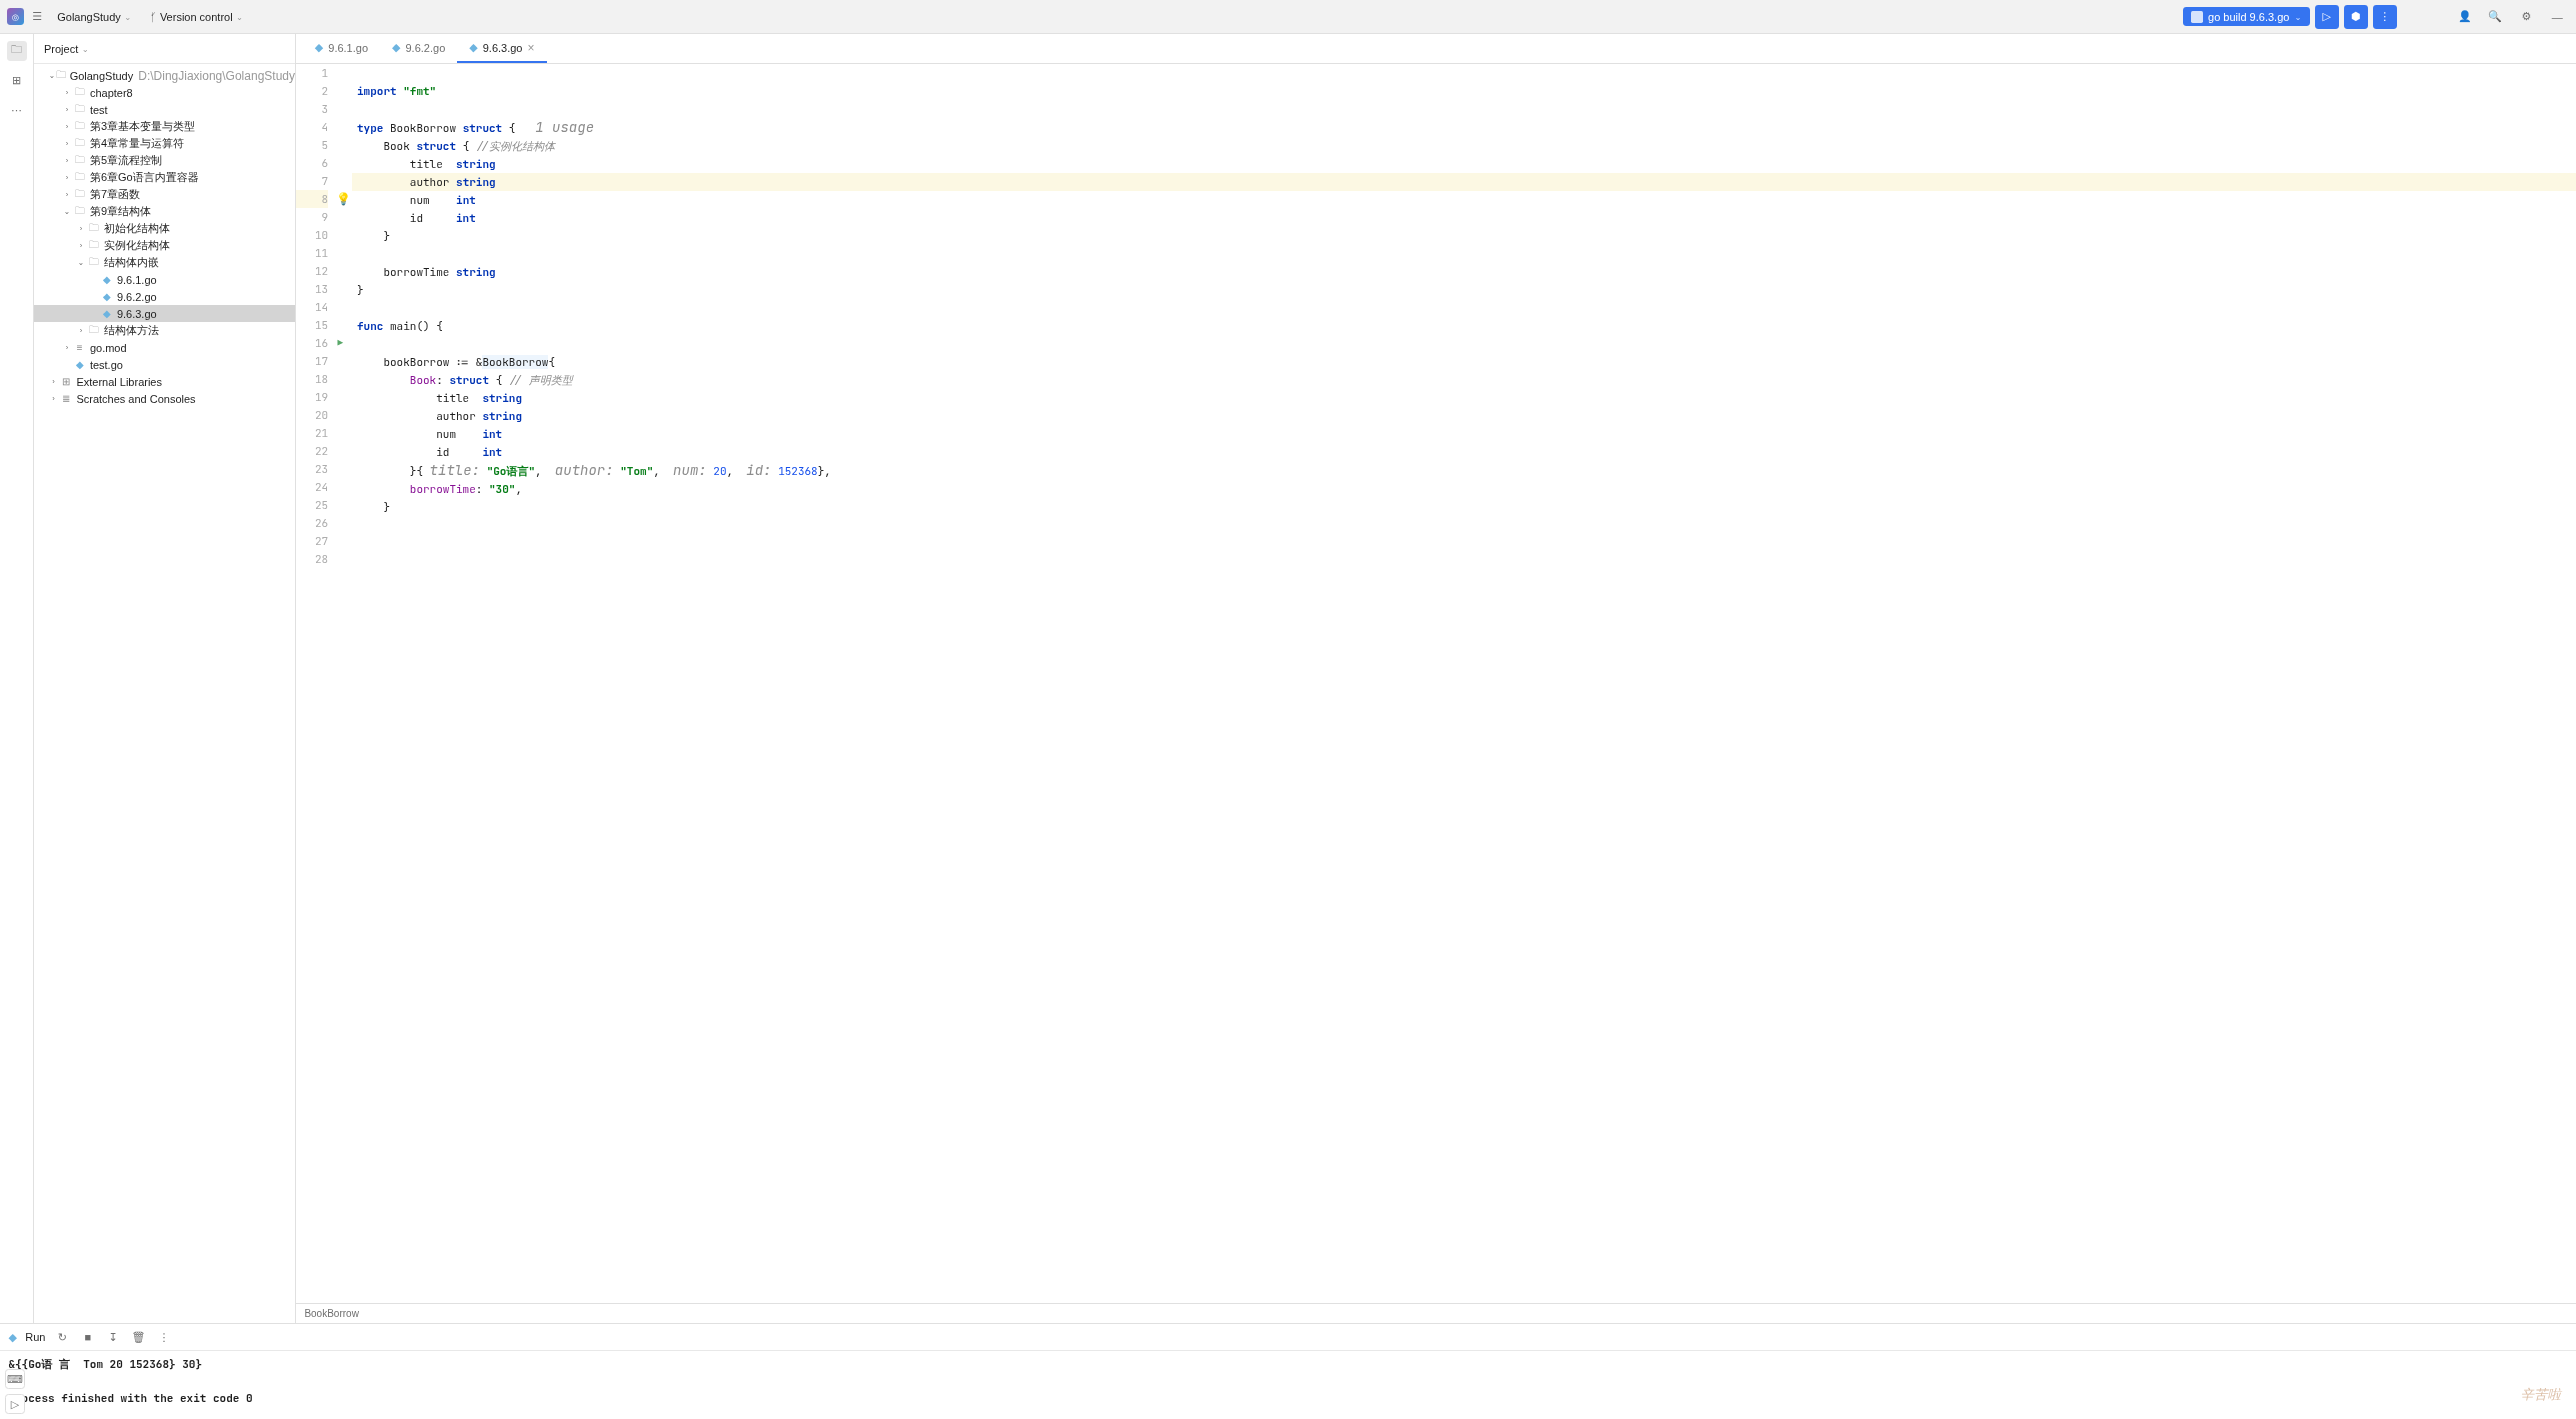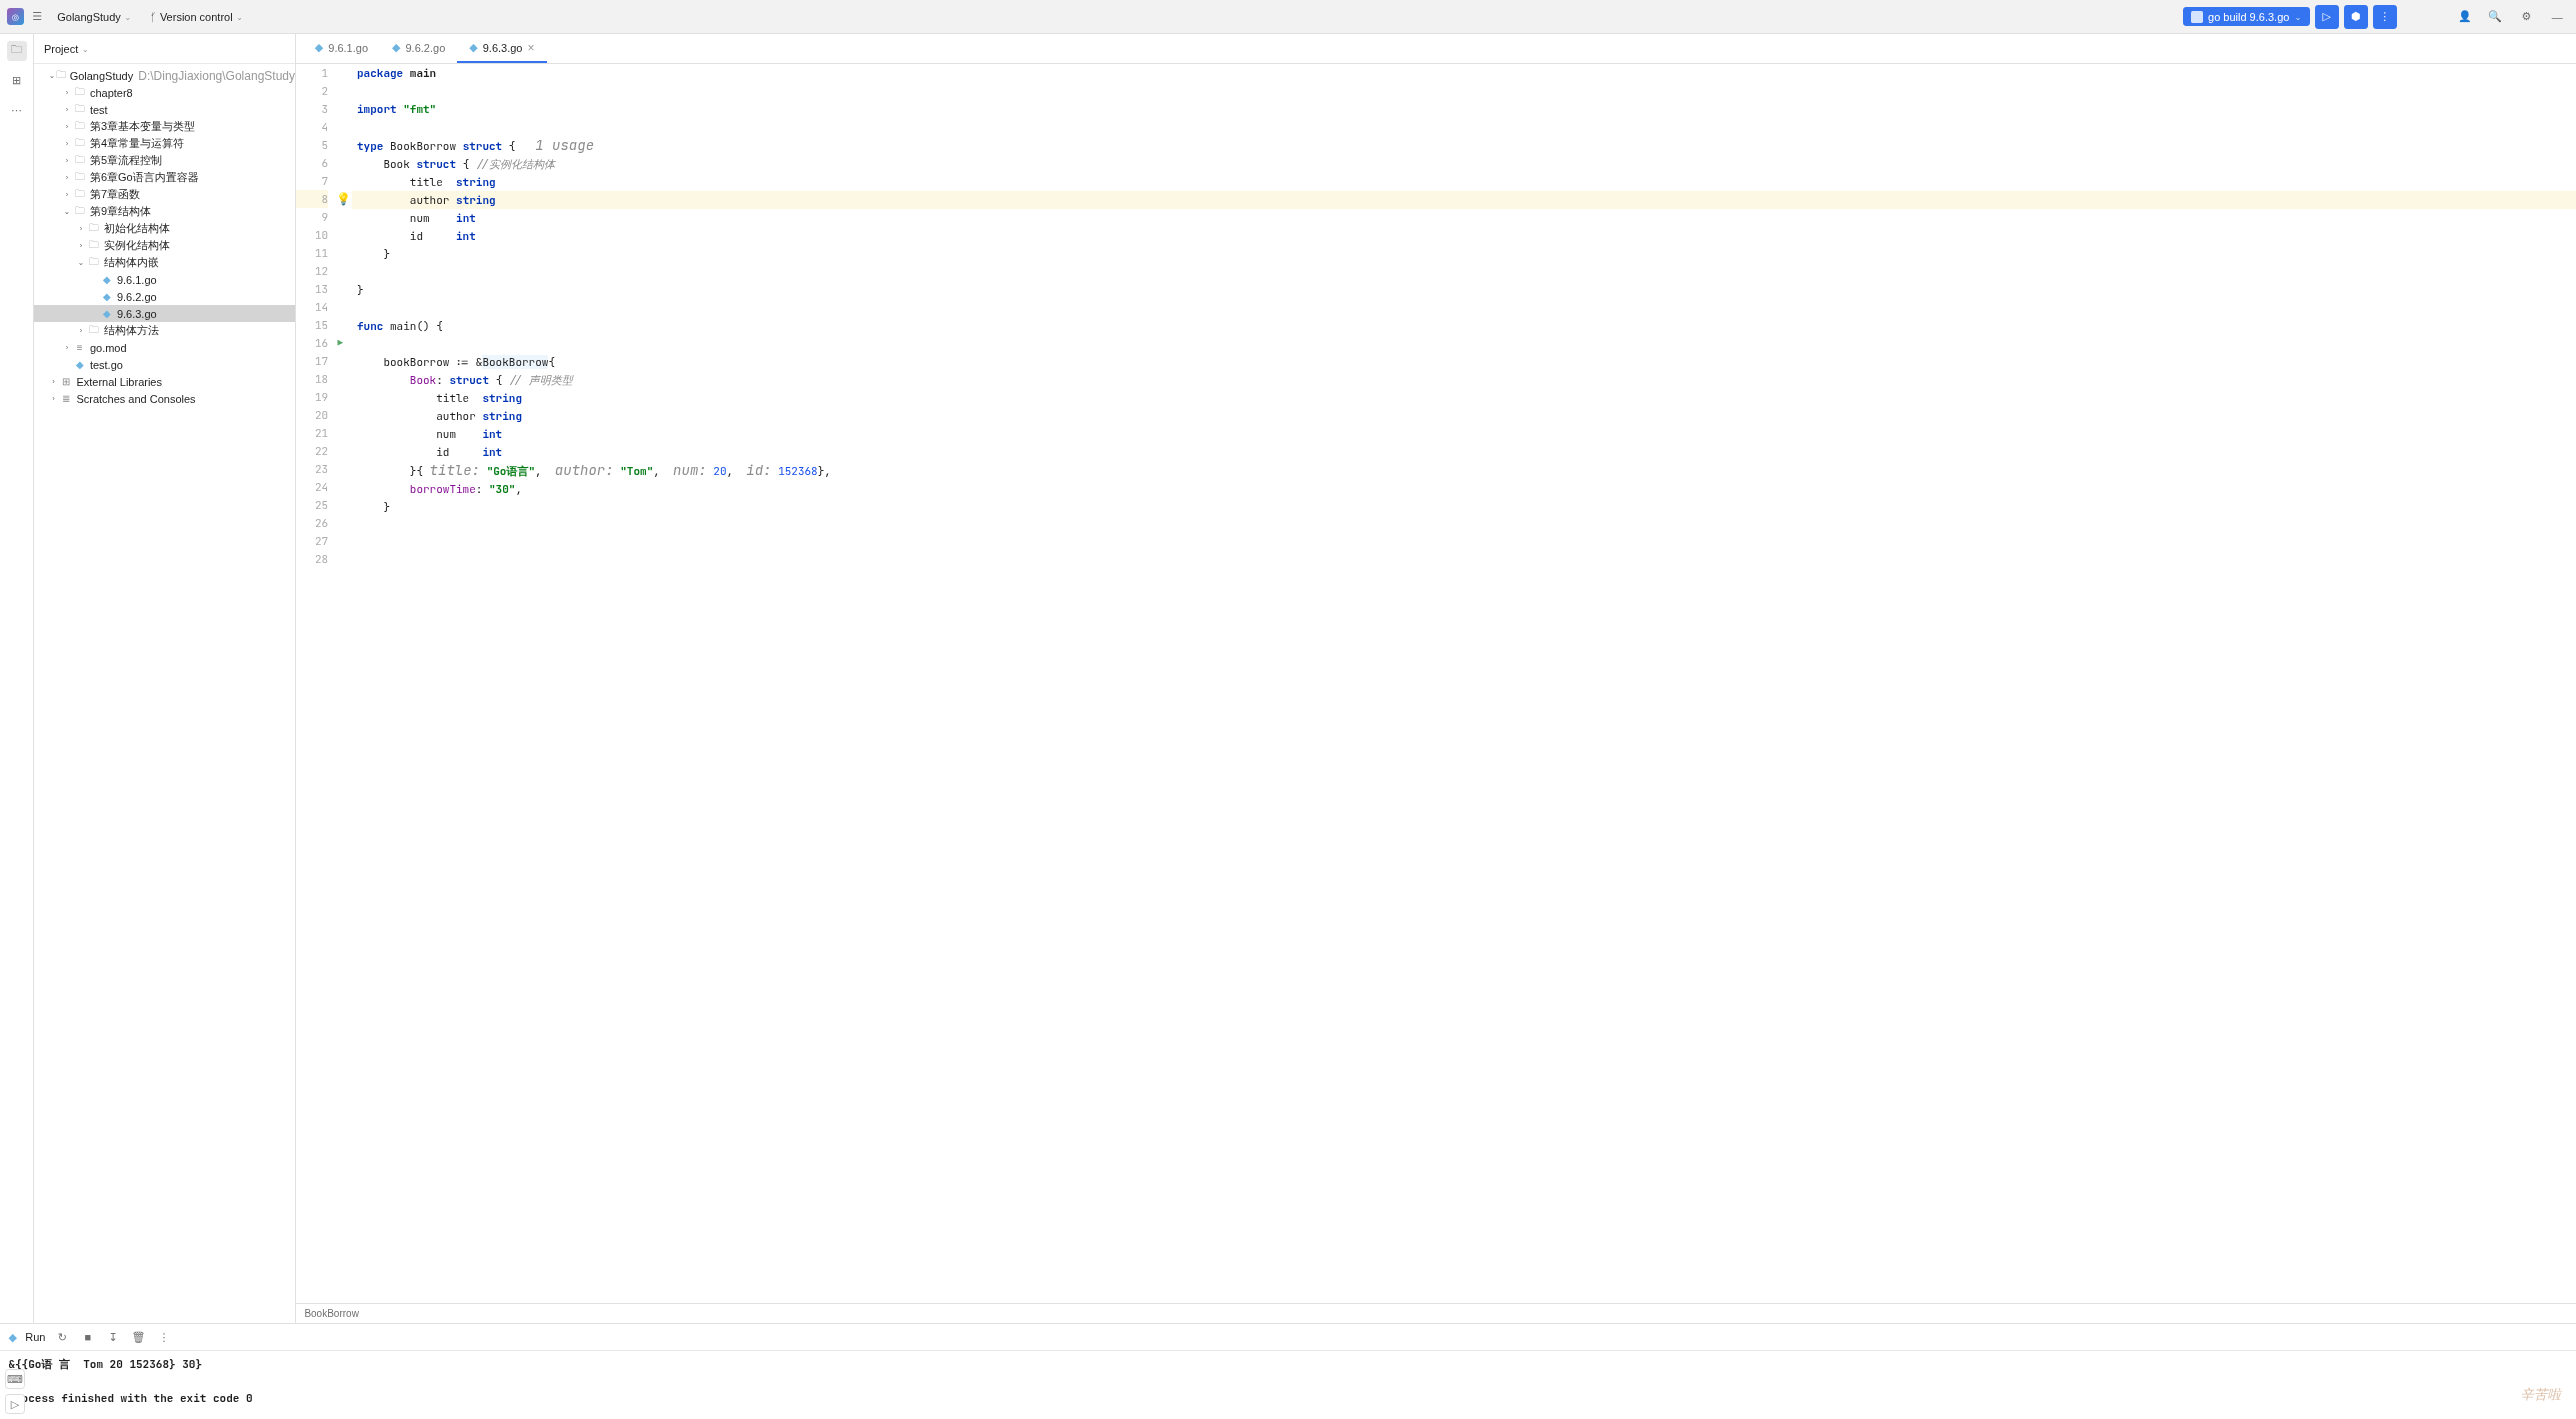--- a/index.html
+++ b/index.html
@@ -307,32 +307,32 @@
           <div style="height: 18px; position: relative;"></div>
           <div style="height: 18px; position: relative;"></div>
           <div style="height: 18px; position: relative;"></div>
           <div style="height: 18px; position: relative;"></div>
           <div style="height: 18px; position: relative;"></div>
           <div style="height: 18px; position: relative;"></div>
           <div style="height: 18px; position: relative;"></div>
           <div style="height: 18px; position: relative;"></div>
         </div>
       <div class="code-lines" id="code-lines">
-          <div class="code-line"><span class="kw">package</span> <span class="pkg">main</span></div>
           <div class="code-line">&nbsp;</div>
           <div class="code-line"><span class="kw">import</span> <span class="str">"fmt"</span></div>
           <div class="code-line">&nbsp;</div>
           <div class="code-line"><span class="kw">type</span> <span class="ident">BookBorrow</span> <span class="kw">struct</span> {   <span class="hint">1 usage</span></div>
           <div class="code-line">    <span class="ident">Book</span> <span class="kw">struct</span> { <span class="comm">//实例化结构体</span></div>
           <div class="code-line">        <span class="ident">title</span>  <span class="type">string</span></div>
           <div class="code-line line-highlight">        <span class="ident">author</span> <span class="type">string</span></div>
           <div class="code-line">        <span class="ident">num</span>    <span class="type">int</span></div>
           <div class="code-line">        <span class="ident">id</span>     <span class="type">int</span></div>
           <div class="code-line">    }</div>
           <div class="code-line">&nbsp;</div>
+          <div class="code-line">    <span class="ident">borrowTime</span> <span class="type">string</span></div>
           <div class="code-line">}</div>
           <div class="code-line">&nbsp;</div>
           <div class="code-line"><span class="kw">func</span> <span class="ident">main</span>() {</div>
           <div class="code-line">&nbsp;</div>
           <div class="code-line">    <span class="ident">bookBorrow</span> := &amp;<span class="structname">BookBorrow</span>{</div>
           <div class="code-line">        <span class="field">Book</span>: <span class="kw">struct</span> { <span class="comm">// 声明类型</span></div>
           <div class="code-line">            <span class="ident">title</span>  <span class="type">string</span></div>
           <div class="code-line">            <span class="ident">author</span> <span class="type">string</span></div>
           <div class="code-line">            <span class="ident">num</span>    <span class="type">int</span></div>
           <div class="code-line">            <span class="ident">id</span>     <span class="type">int</span></div>

